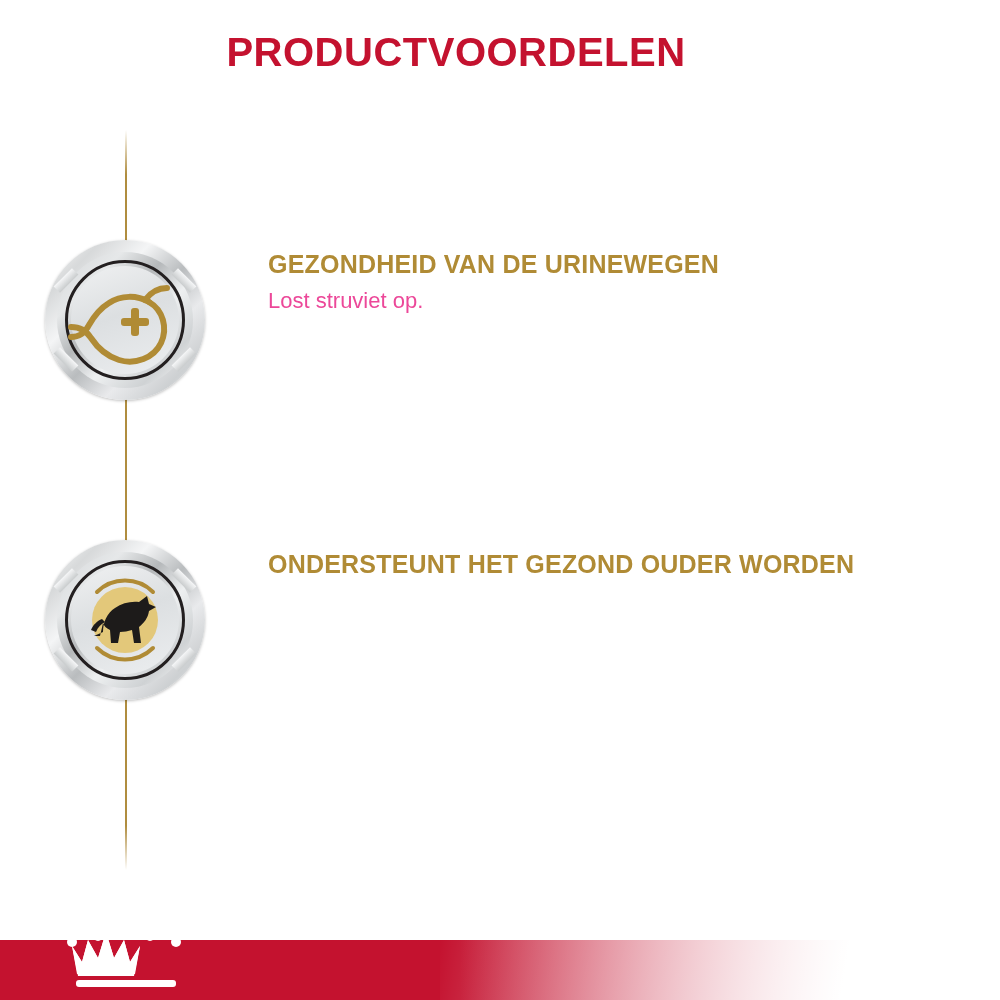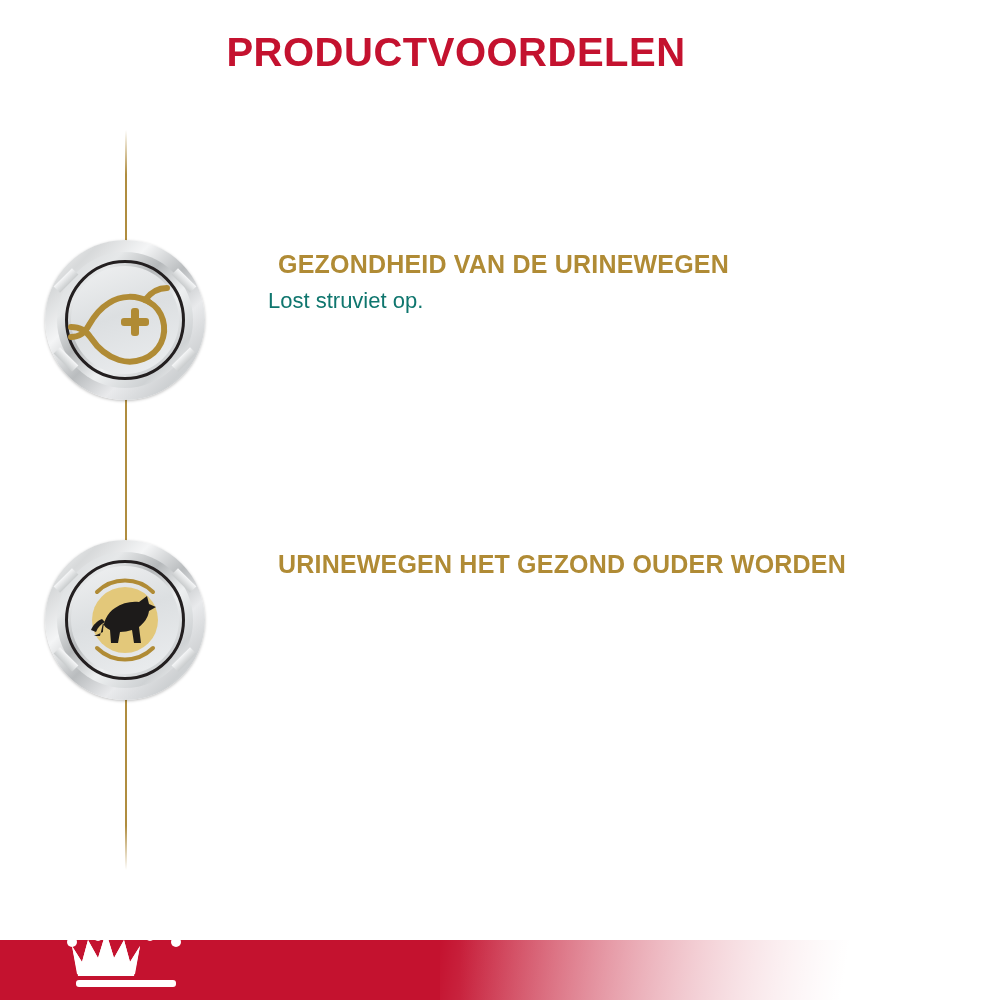--- a/index.html
+++ b/index.html
@@ -115,25 +115,25 @@
     position: absolute;
     left: 268px;
     top: 10px;
     width: 706px;
   }
   .benefit .heading {
     color: #b08b35;
     font-size: 25px;
     font-weight: bold;
     letter-spacing: 0.2px;
-    margin: 0 0 6px 10px;
+    margin: 0 0 6px 0;
     font-family: "Liberation Sans", sans-serif;
   }
   .benefit .body {
-    color: #0f766e;
+    color: #ec4899;
     font-size: 22px;
     line-height: 1.42;
     margin: 0;
     font-family: "Liberation Sans", sans-serif;
   }
 
   
   .footer {
     position: absolute;
     left: 0;
@@ -216,21 +216,21 @@
         <circle cx="80" cy="80" r="33" fill="#e3c87a"></circle>
         <path d="M52 52 a40 40 0 0 1 56 0" fill="none" stroke="#b08b35" stroke-width="4" stroke-linecap="round"></path>
         <path d="M52 108 a40 40 0 0 0 56 0" fill="none" stroke="#b08b35" stroke-width="4" stroke-linecap="round"></path>
         <g fill="#1d1b1a">
           <path d="M58 92 c0 -10 4 -19 12 -24 c7 -5 16 -7 24 -6 l8 -6 l2 8 l7 3 l-7 4 c-1 7 -5 12 -10 16 l2 16 l-7 0 l-2 -13 c-4 1 -8 2 -12 2 l-2 11 l-7 0 l-1 -13 c-4 -2 -6 -4 -7 -7 l-3 13 l-6 0 z"></path>
           <path d="M57 79 c-5 2 -9 6 -11 11 l5 2 c2 -5 5 -8 9 -10 z"></path>
         </g>
       </svg>
     </div>
     <div class="text">
-      <p class="heading">URINEWEGEN HET GEZOND OUDER WORDEN</p>
+      <p class="heading">ONDERSTEUNT HET GEZOND OUDER WORDEN</p>
     </div>
   </div>
 
   <div class="footer">
     <div class="footer-band"></div>
     <div class="footer-white-wedge"></div>
     <div class="crown">
       <svg width="128" height="66" viewBox="0 0 128 66">
         <g fill="#ffffff">
           <path d="M10 20 l10 16 l6 -22 l10 18 l8 -26 l8 26 l10 -18 l6 22 l10 -16 l-6 30 l-56 0 z"></path>

